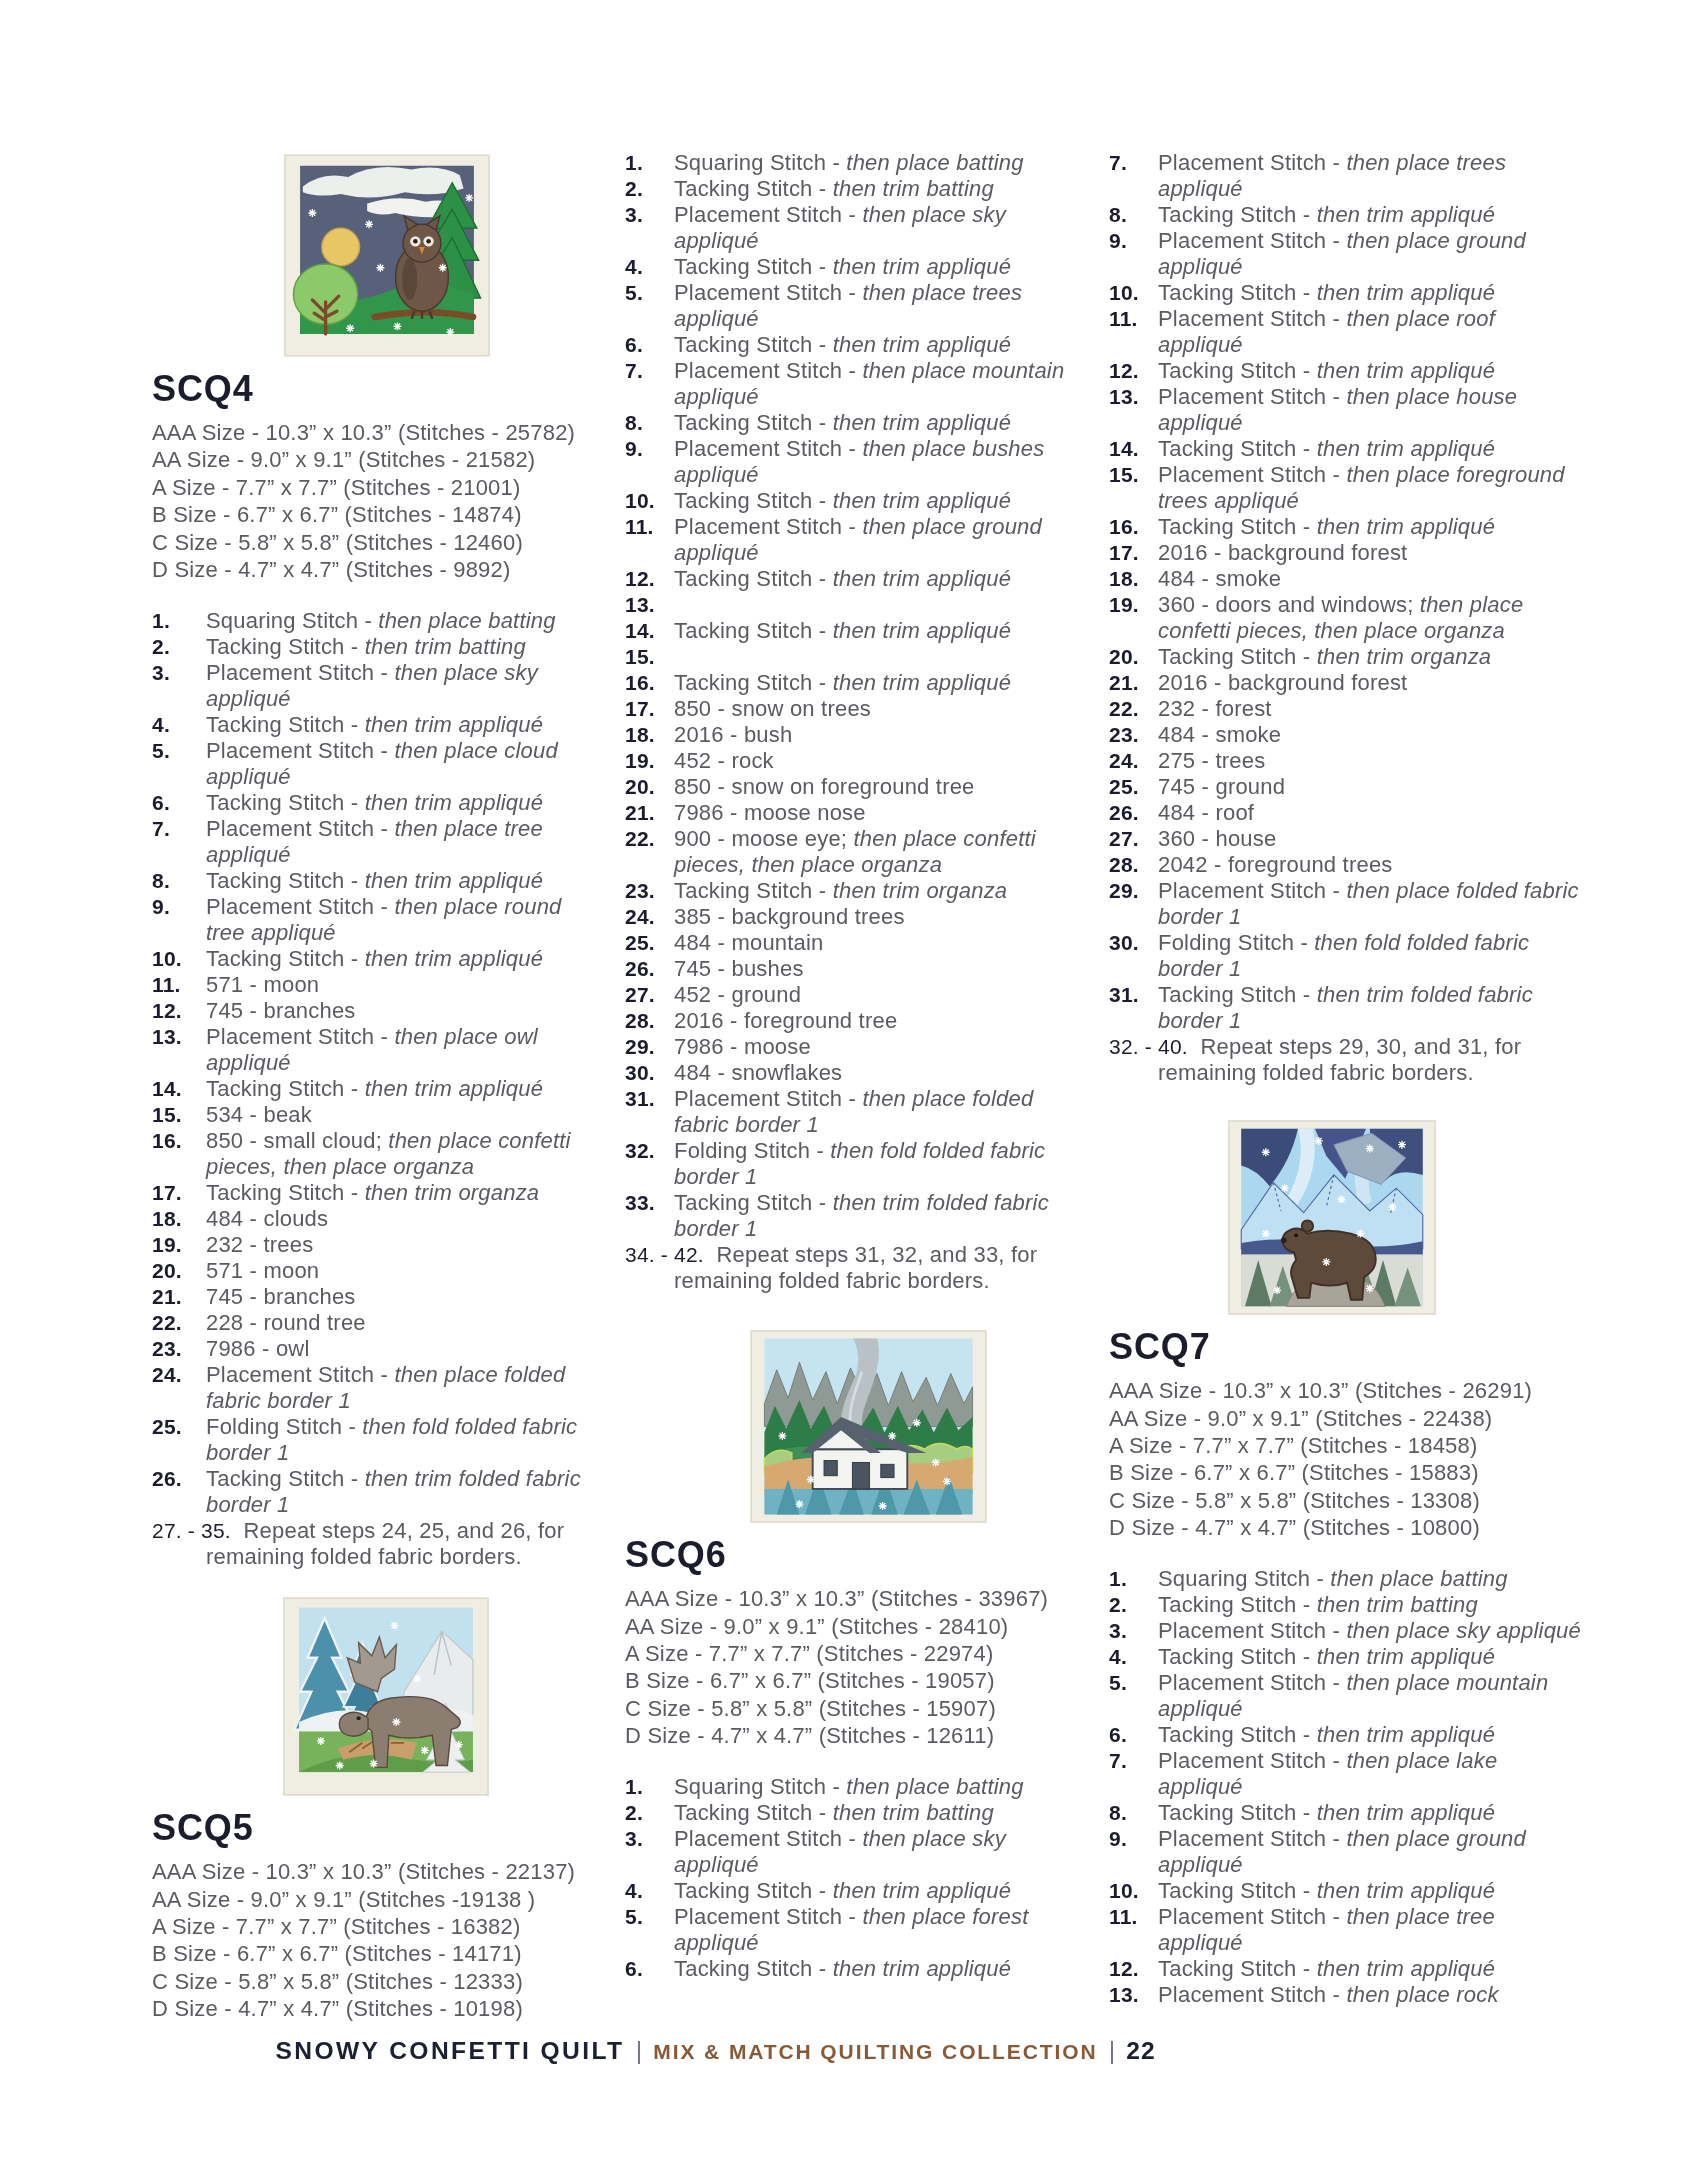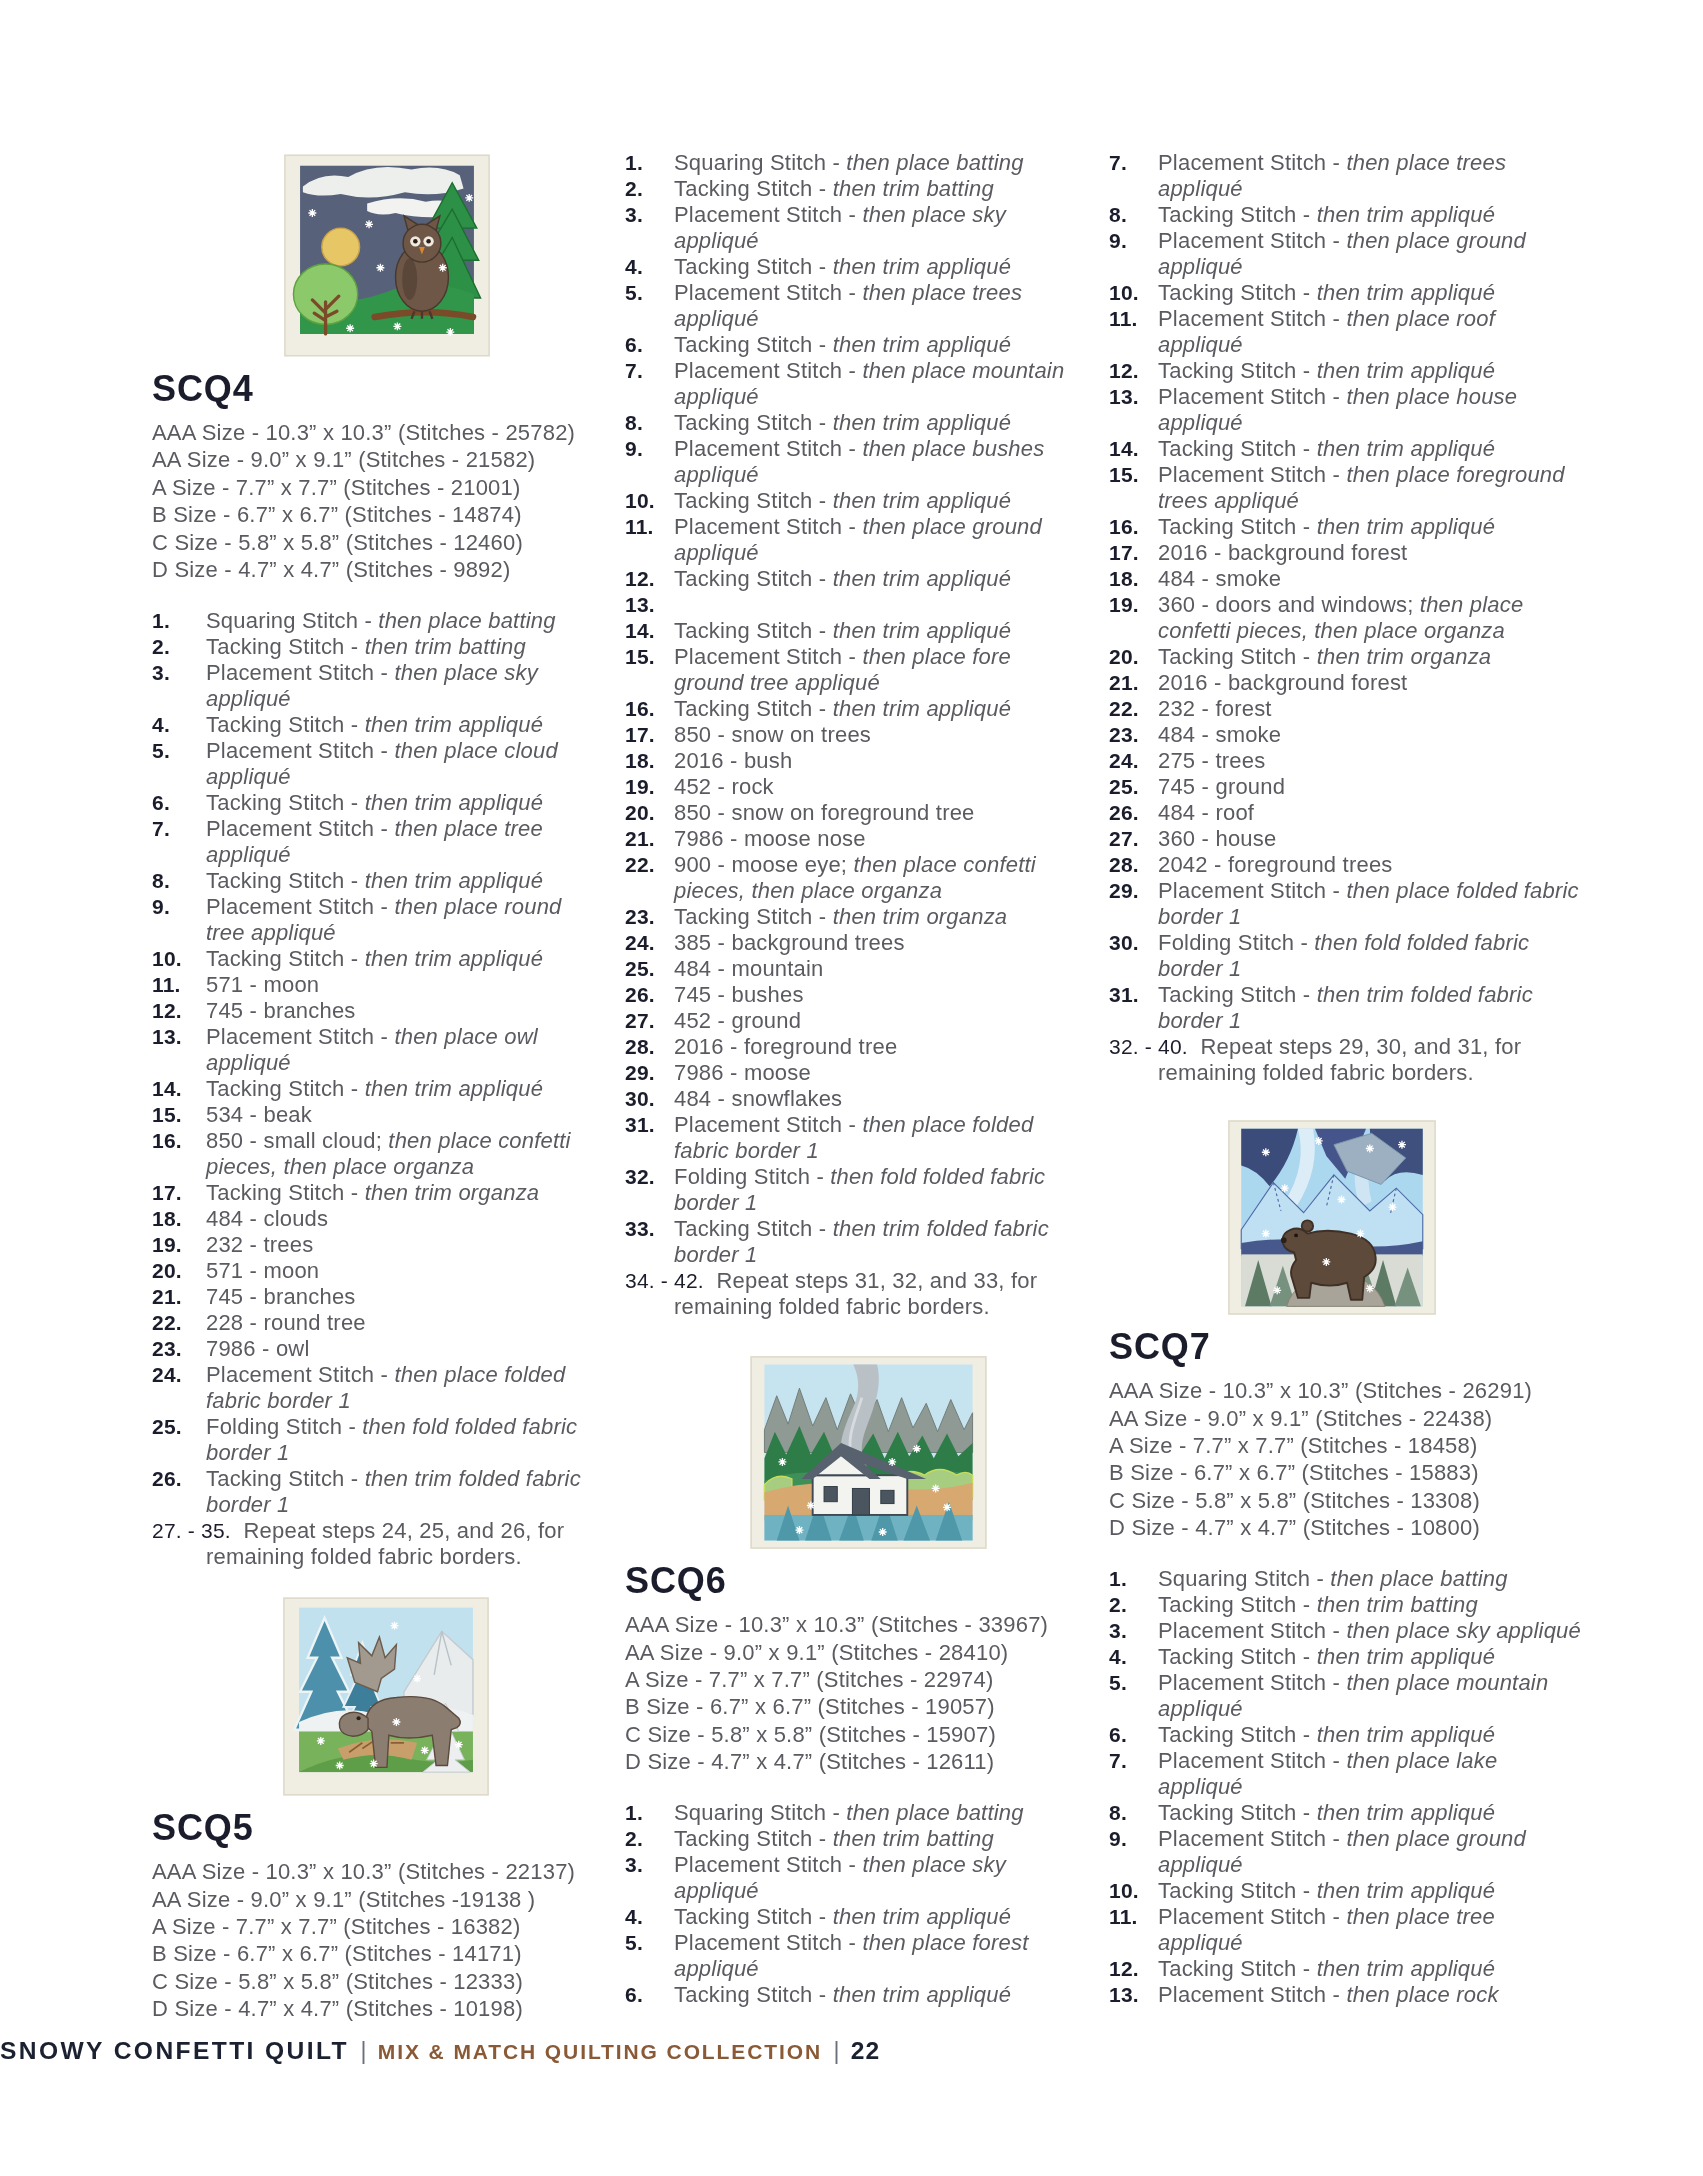--- a/index.html
+++ b/index.html
@@ -33,21 +33,21 @@
   #col1 .step.repeat{padding-left:54px;text-indent:-54px}
   .rnum{font-weight:400;color:#1b1d2c;font-size:21px;font-style:normal}
 
   .img-block{line-height:0}
   .img-owl{margin:9.5px 0 0 132px}
   .img-moose{margin:26.5px 0 0 131px}
   .img-house{margin:36px 0 0 125px}
   .img-bear{margin:34px 0 0 119px}
 
   .footer{
-    position:absolute;left:0;top:2037px;width:1431px;text-align:left;
+    position:absolute;left:0;top:2037px;width:1431px;text-align:center;
     white-space:nowrap;line-height:28px;
   }
   .f-title{font-size:24.6px;font-weight:700;color:#1b2130;letter-spacing:2.4px}
   .f-sep{color:#6a6f7c;font-size:23px;margin:0 11.4px;font-weight:400}
   .f-coll{font-size:21px;font-weight:700;color:#8a5a36;letter-spacing:1.9px}
   .f-page{font-size:24.6px;font-weight:700;color:#1b2130;letter-spacing:0.9px}
 </style>
 </head>
 <body>
 
@@ -305,21 +305,20 @@
       </li>
       <li class="step">
         <span class="num">13.</span>
       </li>
       <li class="step">
         <span class="num">14.</span>
         <span class="txt"><span class="reg">Tacking Stitch - </span><i class="itl">then trim appliqué</i></span>
       </li>
       <li class="step">
         <span class="num">15.</span>
-        <span class="txt"><span class="reg">Placement Stitch - </span><i class="itl">then place fore ground tree appliqué</i></span>
       </li>
       <li class="step">
         <span class="num">16.</span>
         <span class="txt"><span class="reg">Tacking Stitch - </span><i class="itl">then trim appliqué</i></span>
       </li>
       <li class="step">
         <span class="num">17.</span>
         <span class="txt"><span class="reg">850 - snow on trees</span></span>
       </li>
       <li class="step">

